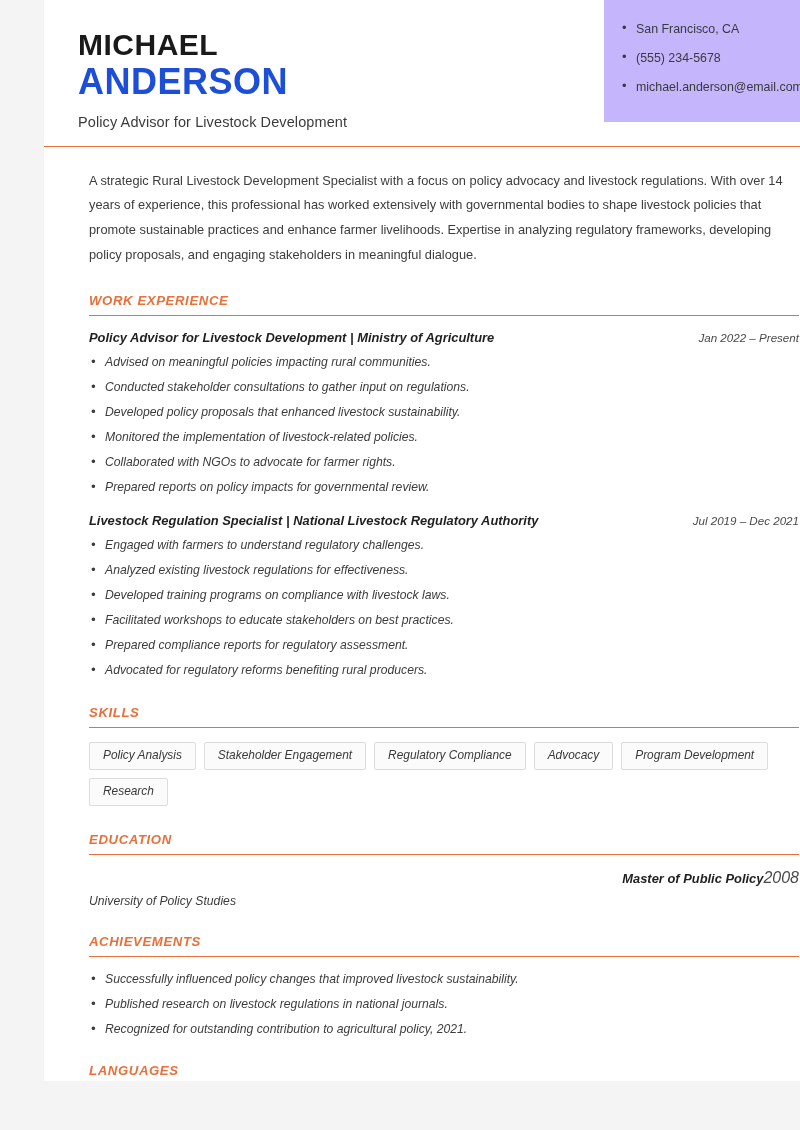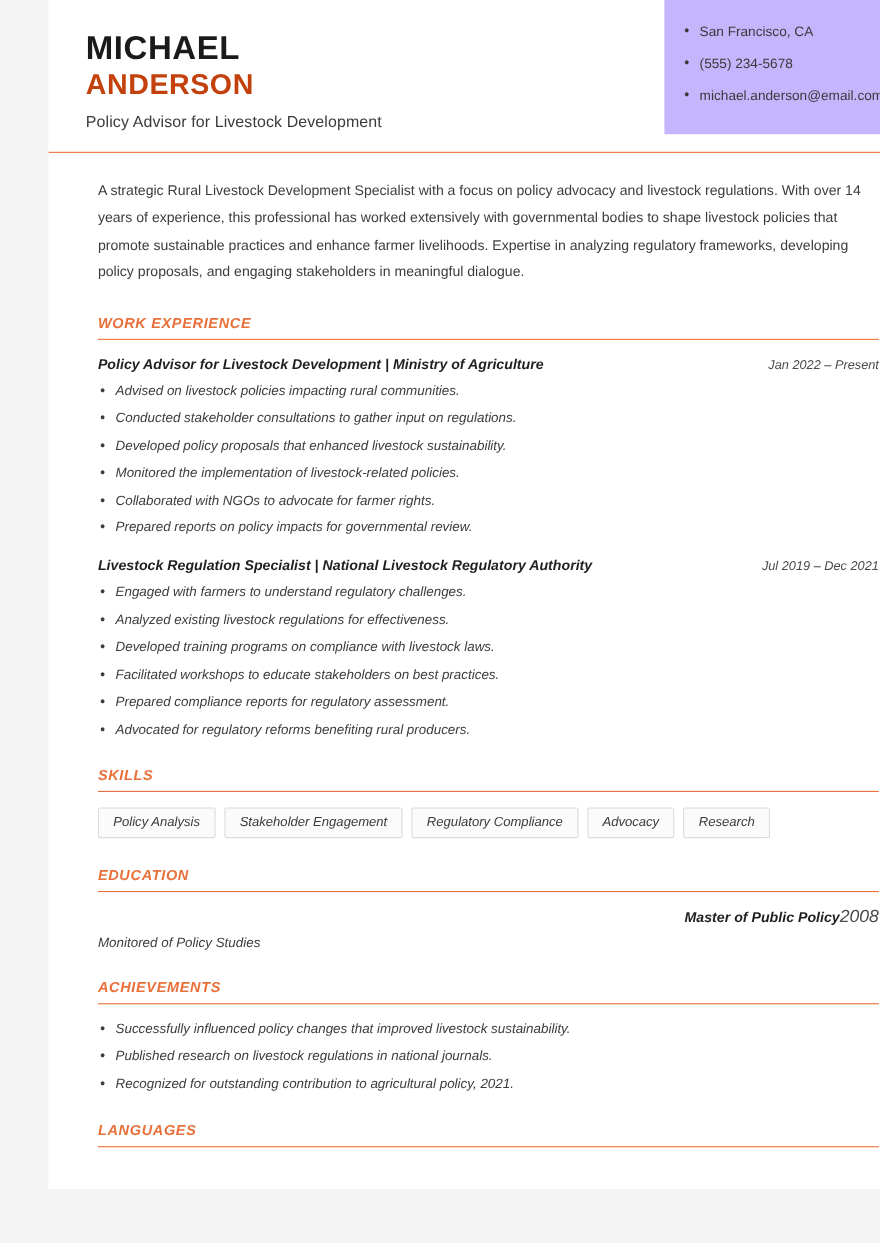--- a/index.html
+++ b/index.html
@@ -31,24 +31,24 @@
     padding-top: 6px;
   }
   .name-first {
     font-size: 30px;
     font-weight: bold;
     letter-spacing: 0.5px;
     color: #1a1a1a;
     line-height: 1.12;
   }
   .name-last {
-    font-size: 26px;
+    font-size: 36px;
     font-weight: bold;
     letter-spacing: 0.5px;
-    color: #c2410c;
+    color: #1d4ed8;
     line-height: 1.12;
   }
   .job-title {
     font-size: 14.5px;
     color: #3b3b3b;
     margin-top: 12px;
     letter-spacing: 0.1px;
   }
   .contact-box {
     width: 240px;
@@ -217,21 +217,21 @@
     <div class="section">
       <div class="section-title">WORK EXPERIENCE</div>
       <hr class="section-rule">
 
       <div class="job">
         <div class="job-head">
           <div class="job-heading">Policy Advisor for Livestock Development | Ministry of Agriculture</div>
           <div class="job-dates">Jan 2022 – Present</div>
         </div>
         <ul class="bullets">
-          <li>Advised on livestock policies impacting rural communities.</li>
+          <li>Advised on meaningful policies impacting rural communities.</li>
           <li>Conducted stakeholder consultations to gather input on regulations.</li>
           <li>Developed policy proposals that enhanced livestock sustainability.</li>
           <li>Monitored the implementation of livestock-related policies.</li>
           <li>Collaborated with NGOs to advocate for farmer rights.</li>
           <li>Prepared reports on policy impacts for governmental review.</li>
         </ul>
       </div>
 
       <div class="job">
         <div class="job-head">
@@ -250,32 +250,33 @@
     </div>
 
     <div class="section">
       <div class="section-title">SKILLS</div>
       <hr class="section-rule">
       <div class="chips">
         <span class="chip">Policy Analysis</span>
         <span class="chip">Stakeholder Engagement</span>
         <span class="chip">Regulatory Compliance</span>
         <span class="chip">Advocacy</span>
+        <span class="chip">Program Development</span>
         <span class="chip">Research</span>
       </div>
     </div>
 
     <div class="section">
       <div class="section-title">EDUCATION</div>
       <hr class="section-rule">
       <div class="edu-row">
         <div class="edu-degree">Master of Public Policy</div>
         <div class="edu-year">2008</div>
       </div>
-      <div class="edu-school">Monitored of Policy Studies</div>
+      <div class="edu-school">University of Policy Studies</div>
     </div>
 
     <div class="section">
       <div class="section-title">ACHIEVEMENTS</div>
       <hr class="section-rule">
       <ul class="bullets achieve-list">
         <li>Successfully influenced policy changes that improved livestock sustainability.</li>
         <li>Published research on livestock regulations in national journals.</li>
         <li>Recognized for outstanding contribution to agricultural policy, 2021.</li>
       </ul>

